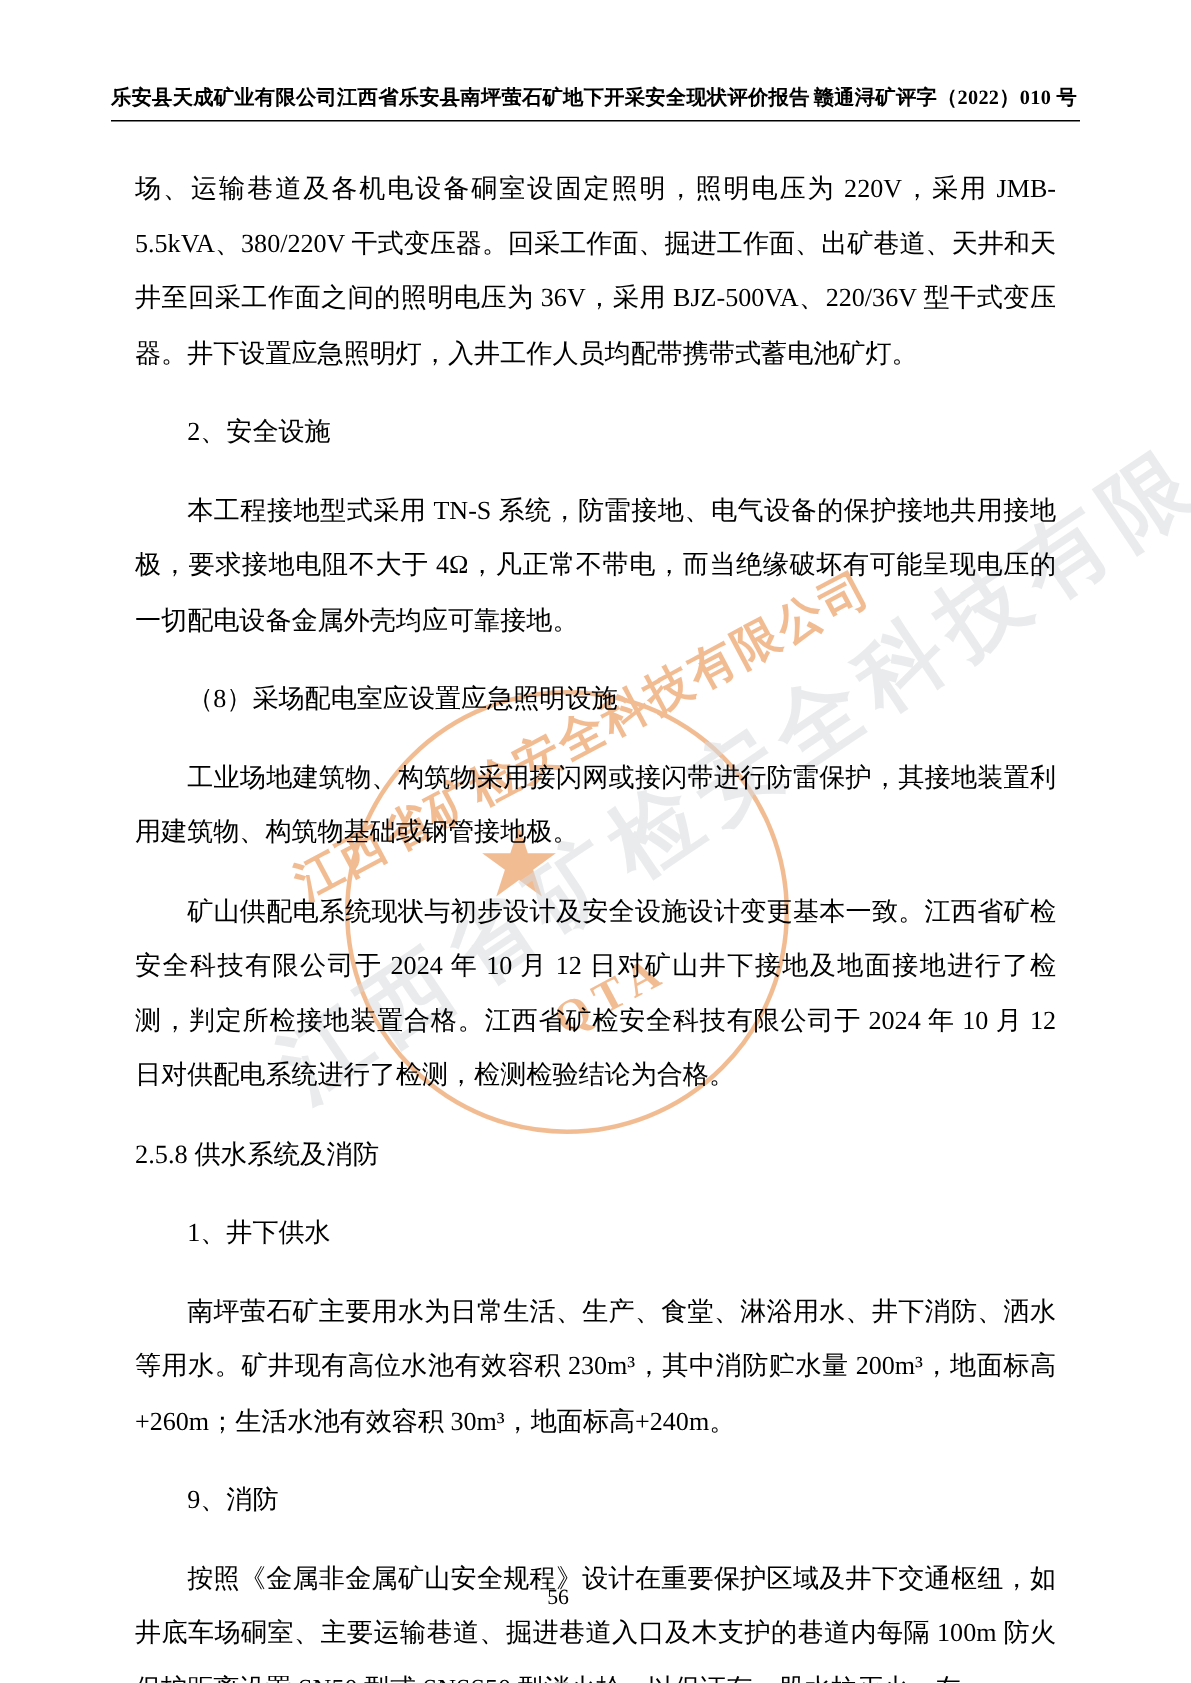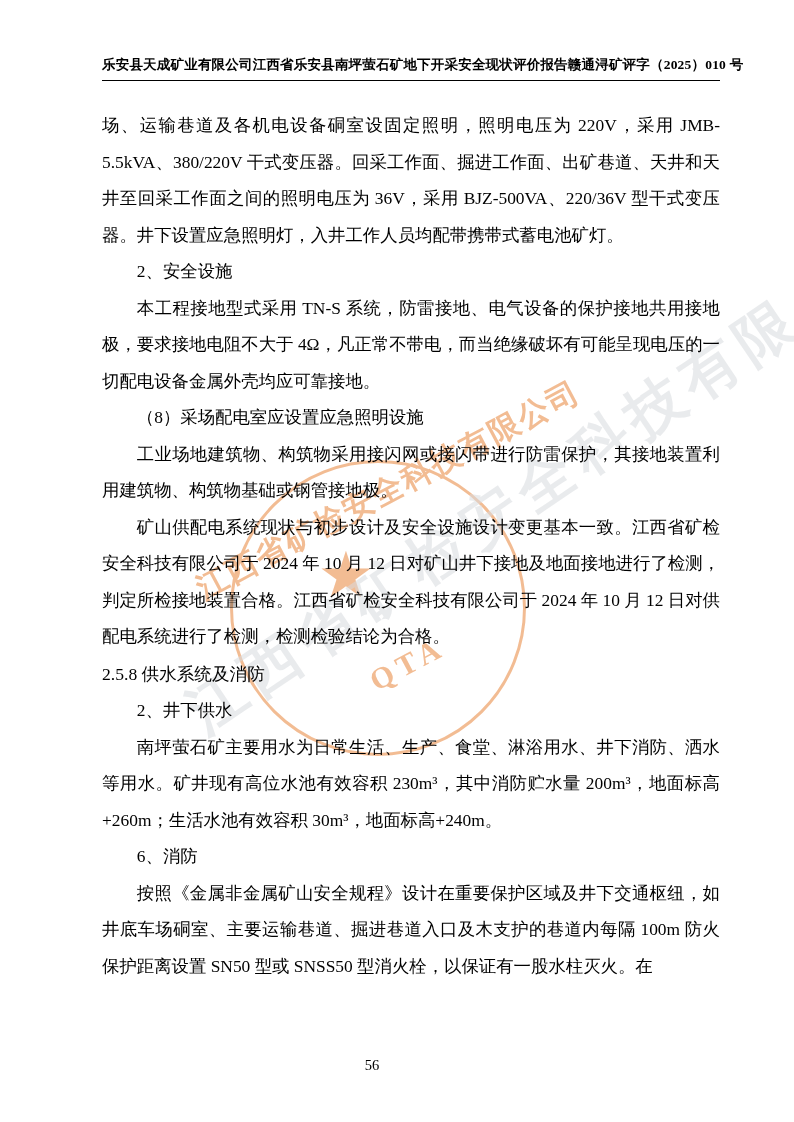--- a/index.html
+++ b/index.html
@@ -14,21 +14,21 @@
     color: #000000;
     position: relative;
     overflow: hidden;
   }
   .page {
     position: absolute;
     left: 0; top: 0;
     width: 794px;
     height: 1122px;
     box-sizing: border-box;
-    padding: 56px 74px 40px 102px;
+    padding: 56px 74px 40px 74px;
   }
   
   .header {
     display: flex;
     justify-content: space-between;
     align-items: flex-end;
     font-size: 13.5px;
     font-weight: bold;
     letter-spacing: 0.2px;
     padding-bottom: 6px;
@@ -45,21 +45,21 @@
   
   .content {
     font-size: 17.4px;
     line-height: 36.5px;
     text-align: justify;
     text-justify: inter-ideograph;
     position: relative;
     z-index: 2;
   }
   p {
-    margin: 0;
+    margin: 16px;
   }
   .indent1 {
     text-indent: 2em;
     font-family: Liberation Serif, serif;
   }
   .indent-num {
     text-indent: 2em;
   }
   .heading {
     font-weight: normal;
@@ -149,39 +149,39 @@
     font-weight: bold;
   }
 </style>
 </head>
 <body>
 
 <div class="page">
 
   <div class="header">
     <div class="header-left">乐安县天成矿业有限公司江西省乐安县南坪萤石矿地下开采安全现状评价报告</div>
-    <div class="header-right">赣通浔矿评字（2025）010 号</div>
+    <div class="header-right">赣通浔矿评字（2022）010 号</div>
   </div>
 
   <div class="watermark">
     <div class="wm-circle"></div>
     <div class="wm-star">★</div>
     <div class="wm-text-top">江西省矿检安全科技有限公司</div>
     <div class="wm-text-bottom">QTA</div>
     <div class="wm-diag">江西省矿检安全科技有限公司</div>
   </div>
 
   <div class="content">
     <p class="">场、运输巷道及各机电设备硐室设固定照明，照明电压为 220V，采用 JMB-5.5kVA、380/220V 干式变压器。回采工作面、掘进工作面、出矿巷道、天井和天井至回采工作面之间的照明电压为 36V，采用 BJZ-500VA、220/36V 型干式变压器。井下设置应急照明灯，入井工作人员均配带携带式蓄电池矿灯。</p>
     <p class="indent-num">2、安全设施</p>
     <p class="indent1">本工程接地型式采用 TN-S 系统，防雷接地、电气设备的保护接地共用接地极，要求接地电阻不大于 4Ω，凡正常不带电，而当绝缘破坏有可能呈现电压的一切配电设备金属外壳均应可靠接地。</p>
     <p class="indent-num">（8）采场配电室应设置应急照明设施</p>
     <p class="indent1">工业场地建筑物、构筑物采用接闪网或接闪带进行防雷保护，其接地装置利用建筑物、构筑物基础或钢管接地极。</p>
     <p class="indent1">矿山供配电系统现状与初步设计及安全设施设计变更基本一致。江西省矿检安全科技有限公司于 2024 年 10 月 12 日对矿山井下接地及地面接地进行了检测，判定所检接地装置合格。江西省矿检安全科技有限公司于 2024 年 10 月 12 日对供配电系统进行了检测，检测检验结论为合格。</p>
     <p class="heading">2.5.8 供水系统及消防</p>
-    <p class="indent-num">2、井下供水</p>
+    <p class="indent-num">1、井下供水</p>
     <p class="indent1">南坪萤石矿主要用水为日常生活、生产、食堂、淋浴用水、井下消防、洒水等用水。矿井现有高位水池有效容积 230m³，其中消防贮水量 200m³，地面标高+260m；生活水池有效容积 30m³，地面标高+240m。</p>
-    <p class="indent-num">6、消防</p>
+    <p class="indent-num">9、消防</p>
     <p class="indent1">按照《金属非金属矿山安全规程》设计在重要保护区域及井下交通枢纽，如井底车场硐室、主要运输巷道、掘进巷道入口及木支护的巷道内每隔 100m 防火保护距离设置 SN50 型或 SNSS50 型消火栓，以保证有一股水柱灭火。在</p>
   </div>
 
   <div class="page-number">56</div>
 </div>
 
 </body></html>

